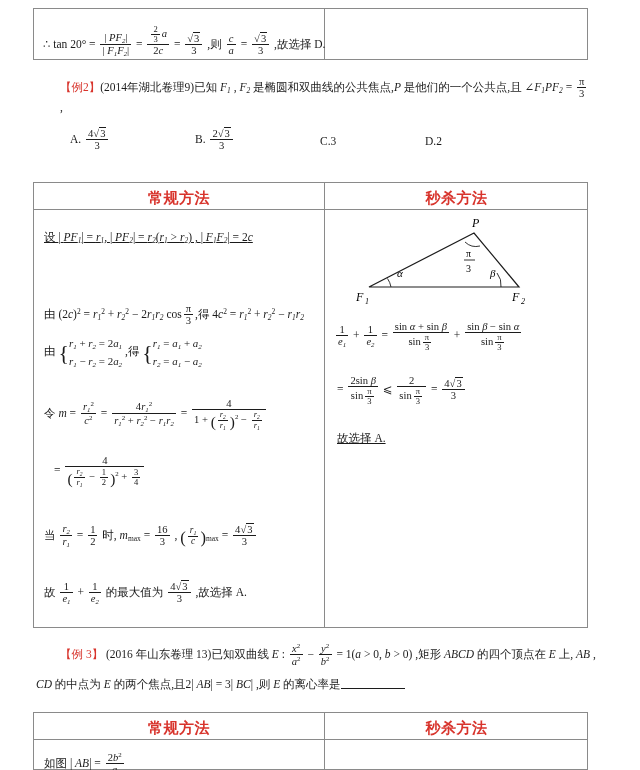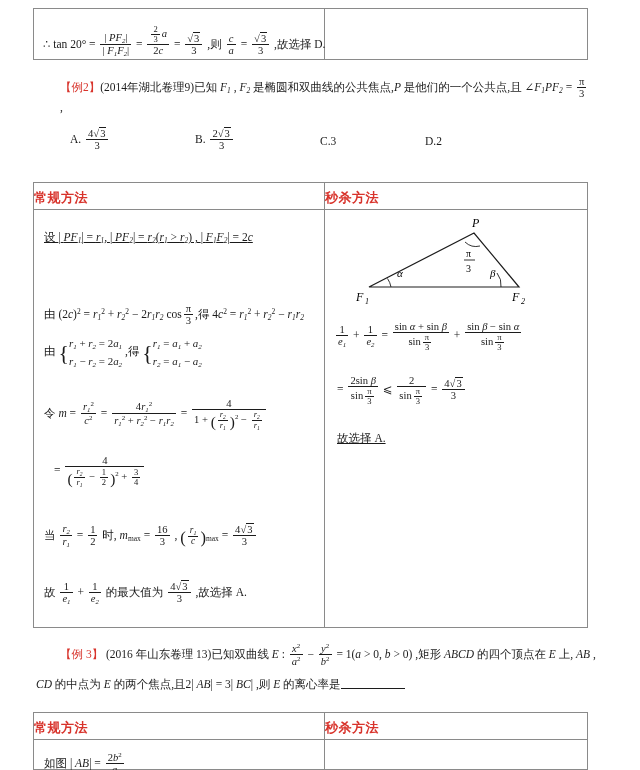--- a/index.html
+++ b/index.html
@@ -14,21 +14,22 @@
 
   
   .tbl{position:absolute;border:1px solid #8a8a8a;box-sizing:border-box;}
   .tbl .col-div{position:absolute;top:0;bottom:0;width:1px;background:#8a8a8a;}
   .tbl .row-div{position:absolute;left:0;right:0;height:1px;background:#8a8a8a;}
   .cell{position:absolute;box-sizing:border-box;}
 
   .hdr{
     color:#d8342c;
     font-weight:bold;
-    font-size:13px;
+    font-size:15px;
+    text-align:center;
     font-family:Liberation Serif, serif;
     letter-spacing:.5px;
   }
 
   
   .para{position:absolute;font-size:11.5px;line-height:1.45;color:#1c1c1c;}
   .tag{color:#d8342c;font-weight:normal;}
   .opt{position:absolute;font-size:11.5px;}
 
   

